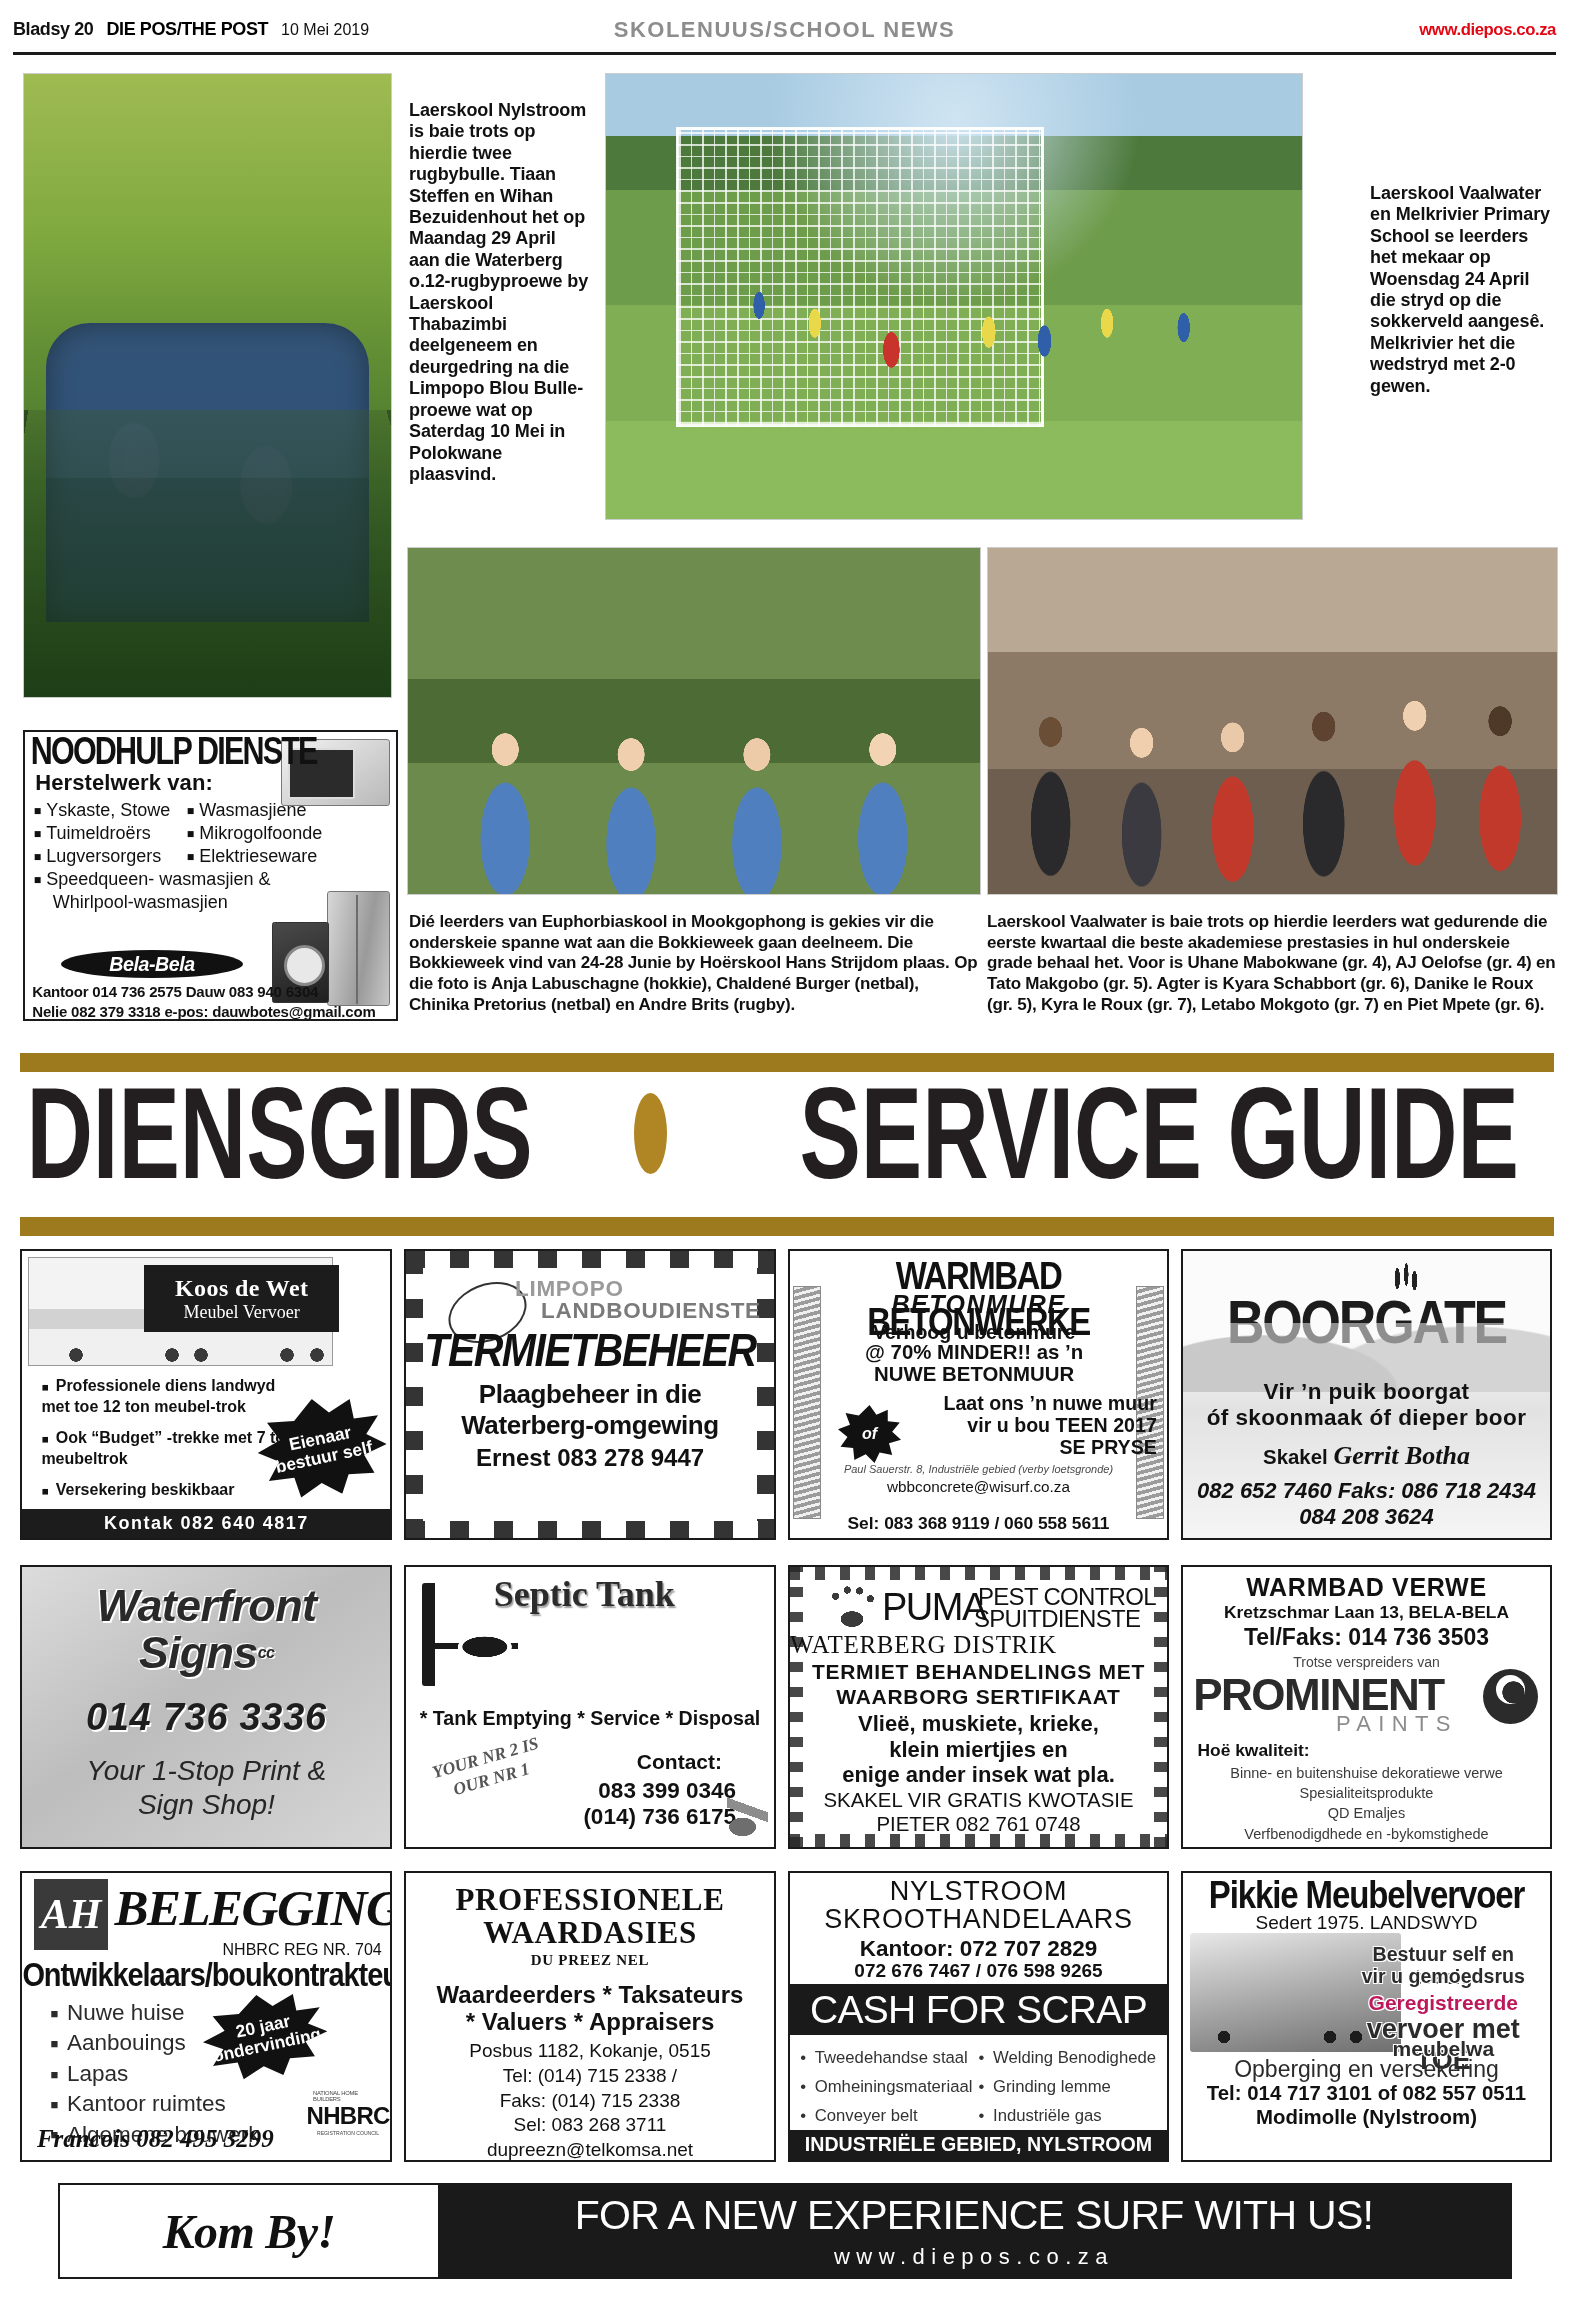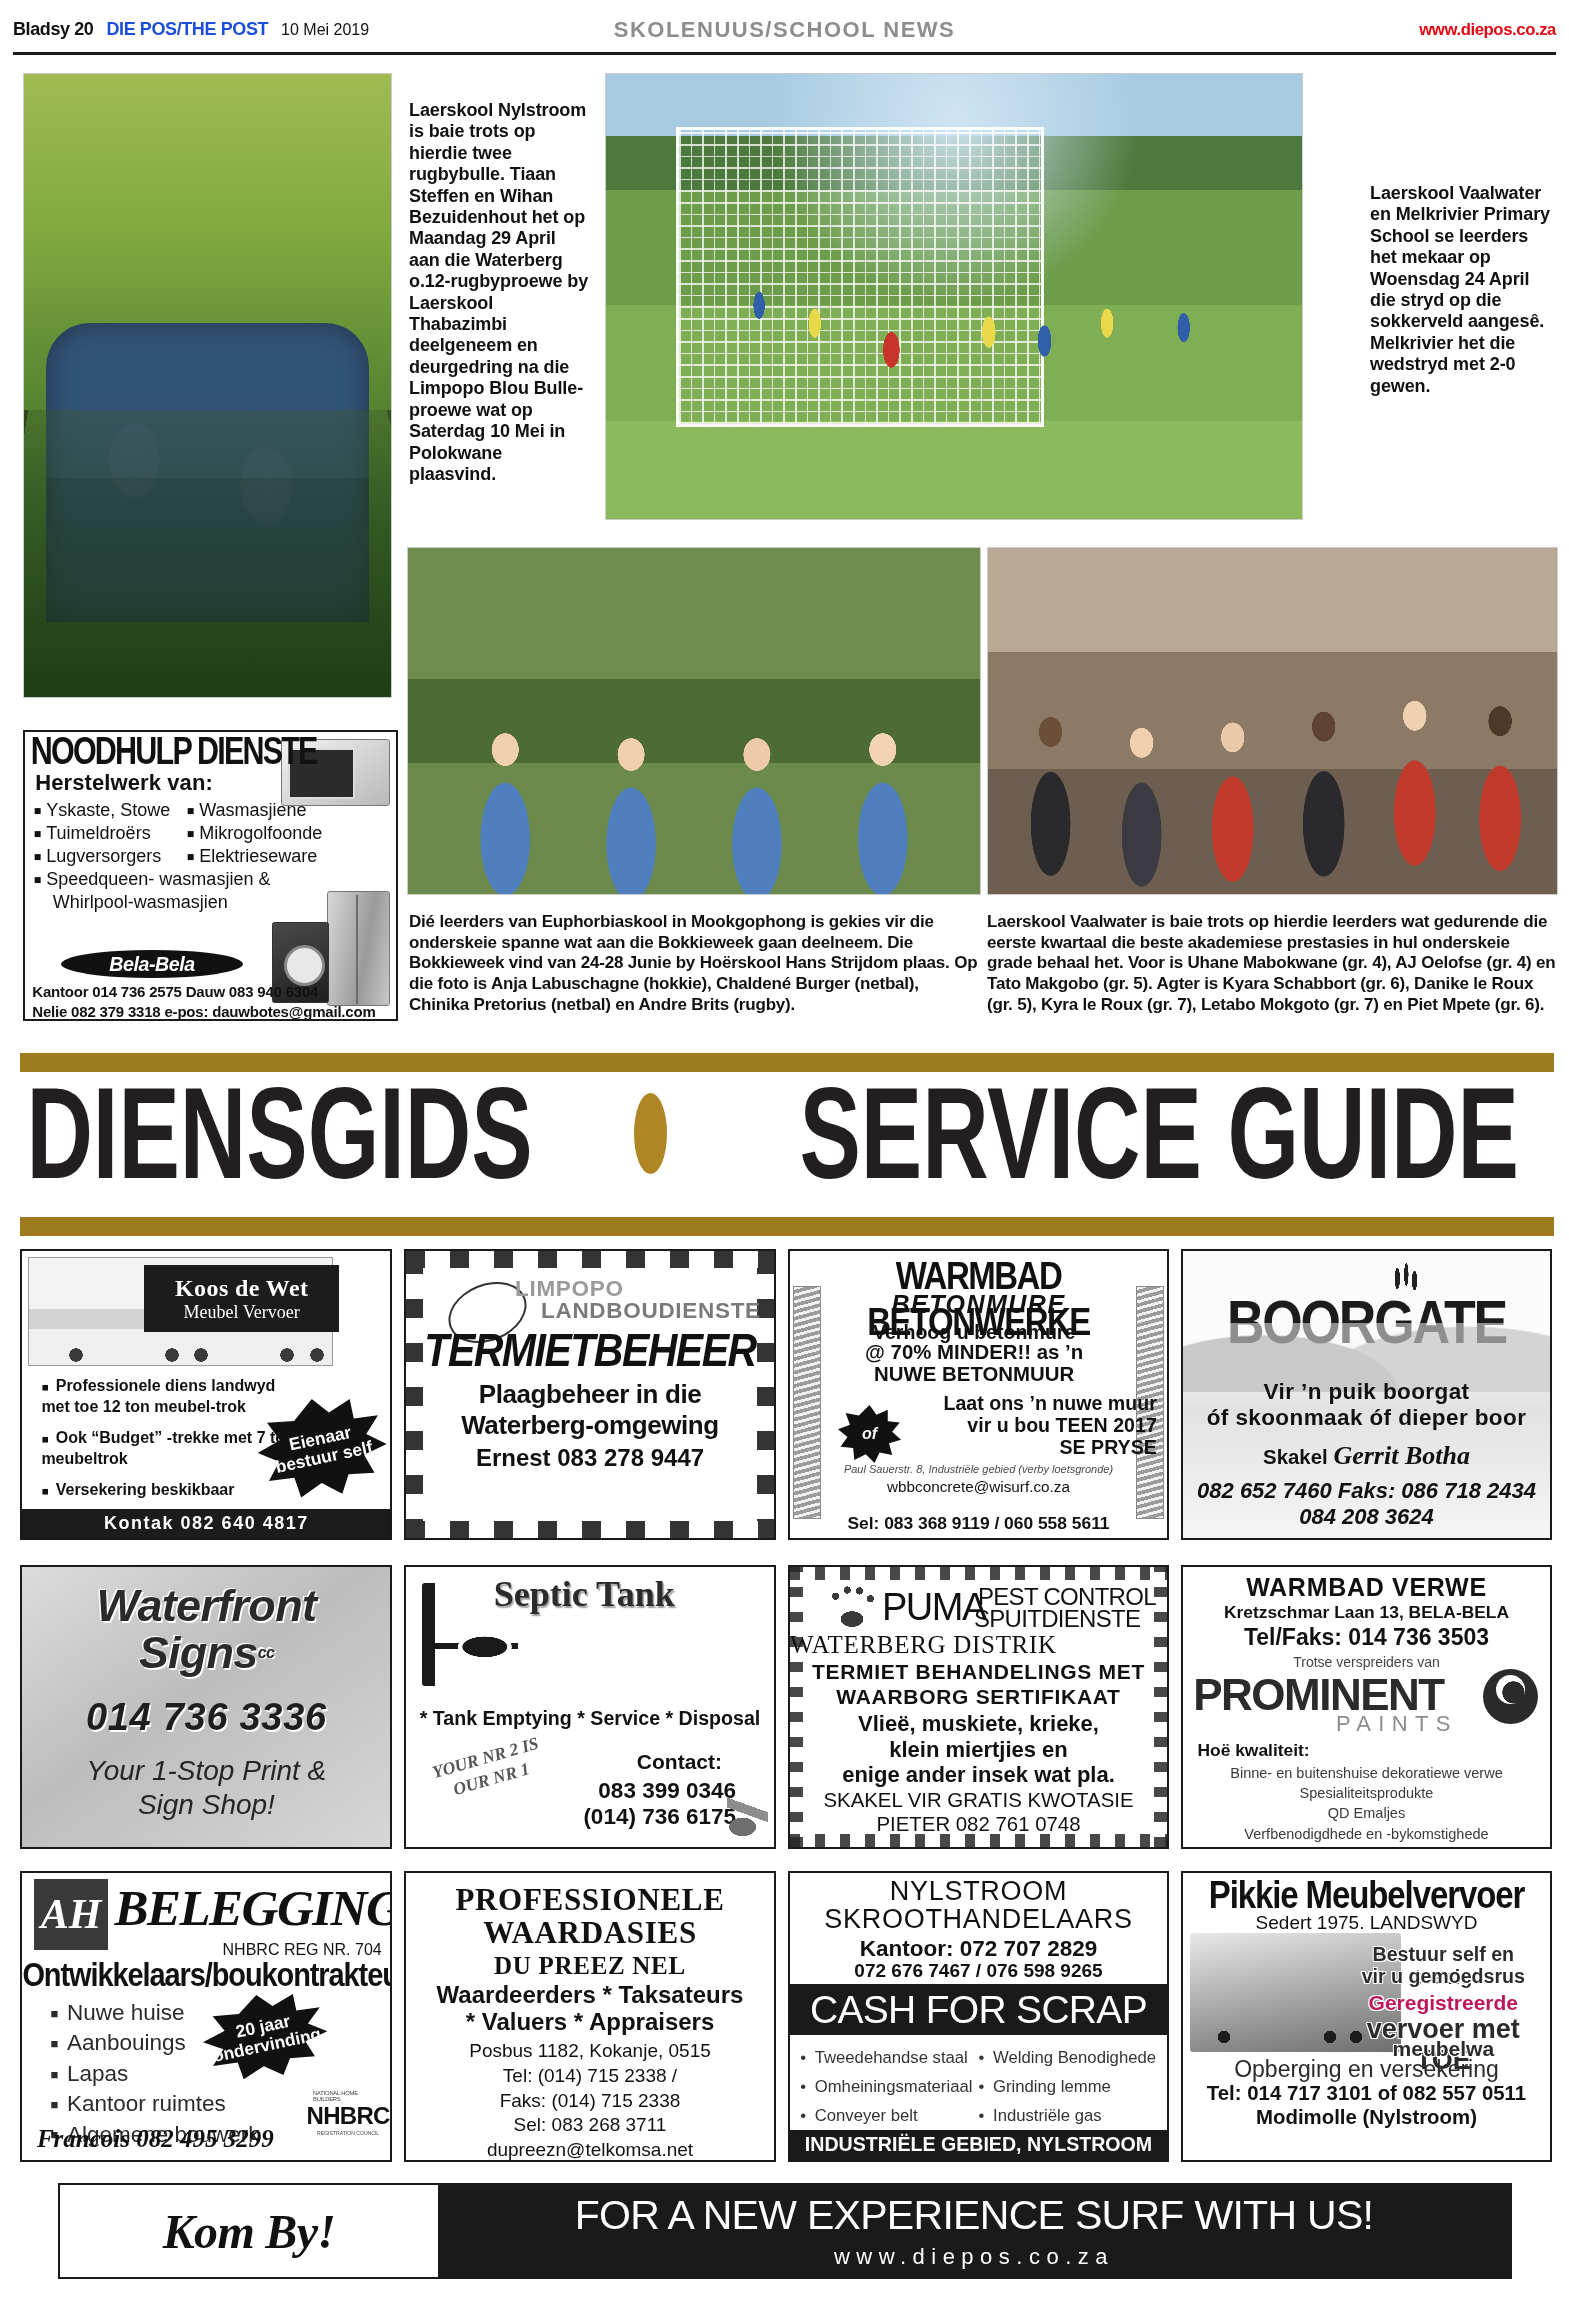--- a/index.html
+++ b/index.html
@@ -11,21 +11,21 @@
   }
   .page { position: relative; width: 1569px; height: 2319px; background: #fff; }
 
   
   .masthead {
     position: absolute; left: 13px; top: 10.2px; width: 1543px; height: 39px;
     display: flex; align-items: center;
   }
   .mh-left { display: flex; align-items: baseline; gap: 13px; white-space: nowrap; }
   .mh-page { font-weight: bold; font-size: 18px; letter-spacing: -0.4px; color: #111; }
-  .mh-paper { font-weight: bold; font-size: 18px; letter-spacing: -0.4px; color: #1d4ed8; }
+  .mh-paper { font-weight: bold; font-size: 18px; letter-spacing: -0.4px; color: #000000; }
   .mh-date { font-size: 16px; color: #111; }
   .mh-section {
     position: absolute; left: 0; right: 0; text-align: center;
     font-weight: bold; font-size: 22px; letter-spacing: 1.5px; color: #8d8d8d;
   }
   .mh-url {
     margin-left: auto; font-weight: bold; font-size: 16.7px; color: #e30613;
     letter-spacing: -0.4px; z-index: 2;
   }
   .mh-rule {
@@ -364,21 +364,21 @@
   #ad-ah .nhbrc-t { font-size:5.8px; color:#444; letter-spacing:-0.2px; }
   #ad-ah .nhbrc-m { font-size:24px; font-weight:bold; letter-spacing:-0.7px; }
   #ad-ah .nhbrc-b { font-size:5.1px; color:#444; }
 
   
   #ad-waard .pw-1 { position:absolute; left:0; right:0; top:8.7px; text-align:center; font-family:"Liberation Serif",serif;
       font-weight:bold; font-size:31px; letter-spacing:0.7px; }
   #ad-waard .pw-2 { position:absolute; left:0; right:0; top:42px; text-align:center; font-family:"Liberation Serif",serif;
       font-weight:bold; font-size:31px; letter-spacing:0.7px; }
   #ad-waard .pw-3 { position:absolute; left:0; right:0; top:79px; text-align:center; font-family:"Liberation Serif",serif;
-      font-weight:bold; font-size:25px; letter-spacing:0.7px; }
+      font-weight:bold; font-size:15px; letter-spacing:0.7px; }
   #ad-waard .pw-4 { position:absolute; left:0; right:0; top:108px; text-align:center; font-size:24px; font-weight:bold; }
   #ad-waard .pw-5 { position:absolute; left:0; right:0; top:135px; text-align:center; font-size:24px; font-weight:bold; }
   #ad-waard .pw-x { position:absolute; left:0; right:0; text-align:center; font-size:19px; }
 
   
   #ad-skroot .ns-1 { position:absolute; left:0; right:0; top:2.9px; text-align:center; font-size:27px; letter-spacing:0.7px; }
   #ad-skroot .ns-2 { position:absolute; left:0; right:0; top:30.5px; text-align:center; font-size:27px; letter-spacing:0.7px; }
   #ad-skroot .ns-3 { position:absolute; left:0; right:0; top:63px; text-align:center; font-size:22.5px; font-weight:bold; }
   #ad-skroot .ns-4 { position:absolute; left:0; right:0; top:87px; text-align:center; font-size:19px; font-weight:bold; }
   #ad-skroot .ns-cash { position:absolute; left:0; right:0; top:111px; height:51px; background:#1a1a1a; color:#fff;

